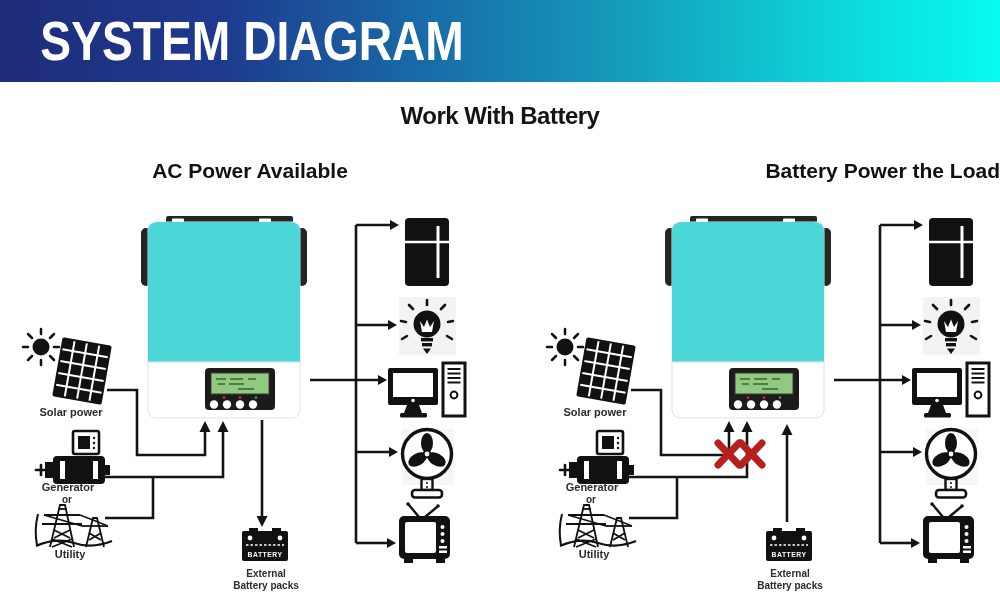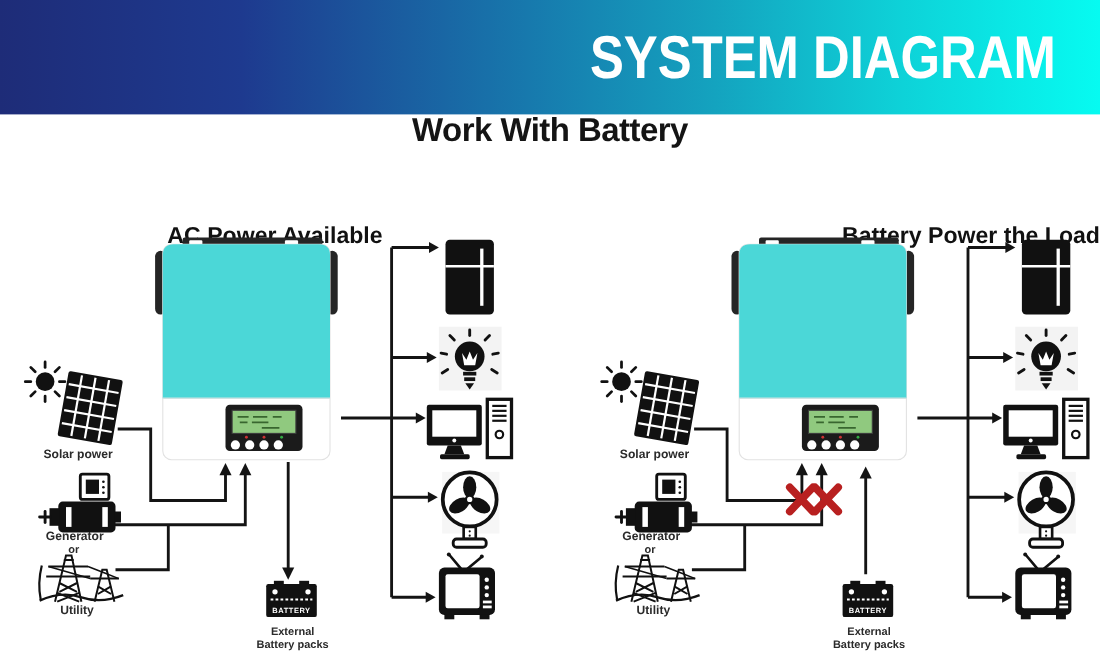--- a/index.html
+++ b/index.html
@@ -1,26 +1,26 @@
 <!DOCTYPE html>
 <html><head>
 <meta charset="utf-8">
 <style>
   html,body{margin:0;padding:0;background:#fff;}
   .page{position:relative;width:1000px;height:595px;background:#ffffff;overflow:hidden;
         font-family:"Liberation Sans",sans-serif;}
-  .banner{position:absolute;top:0;left:0;width:1000px;height:104px;
+  .banner{position:absolute;top:0;left:0;width:1000px;height:82px;
           background:linear-gradient(90deg,#1e2c78 0%,#1e3a8f 22%,#1779ad 48%,#14a3bf 65%,#0ed2d8 82%,#06fbf1 100%);
-          display:flex;align-items:center;justify-content:flex-end;}
+          display:flex;align-items:center;justify-content:flex-start;}
   .banner h1{margin:0;color:#ffffff;font-size:55px;font-weight:700;letter-spacing:0px;
              transform:scaleX(.84);white-space:nowrap;}
   .subtitle{position:absolute;top:102px;left:0;width:1000px;text-align:center;margin:0;
-            font-size:30px;font-weight:700;color:#141414;letter-spacing:-0.5px;}
+            font-size:24px;font-weight:700;color:#141414;letter-spacing:-0.5px;}
   .col-head{position:absolute;top:159px;width:500px;text-align:center;
-            font-size:21px;font-weight:700;color:#111;margin-top:44px;}
+            font-size:21px;font-weight:700;color:#111;}
   .col-head.left{left:0;}
   .col-head.right{left:500px;text-align:right;}
   svg.diagram{position:absolute;top:0;left:0;width:500px;height:595px;}
   svg.diag-right{left:524px;}
   .mode-ac [data-mode="battery"]{display:none;}
   .mode-battery [data-mode="ac"]{display:none;}
   .lbl{font:700 11px "Liberation Sans",sans-serif;fill:#2b2b2b;text-anchor:middle;}
   .lbl.sm{font-size:10px;}
   .batt-txt{font:700 6.8px "Liberation Sans",sans-serif;fill:#ffffff;text-anchor:middle;letter-spacing:.5px;}
 </style>

